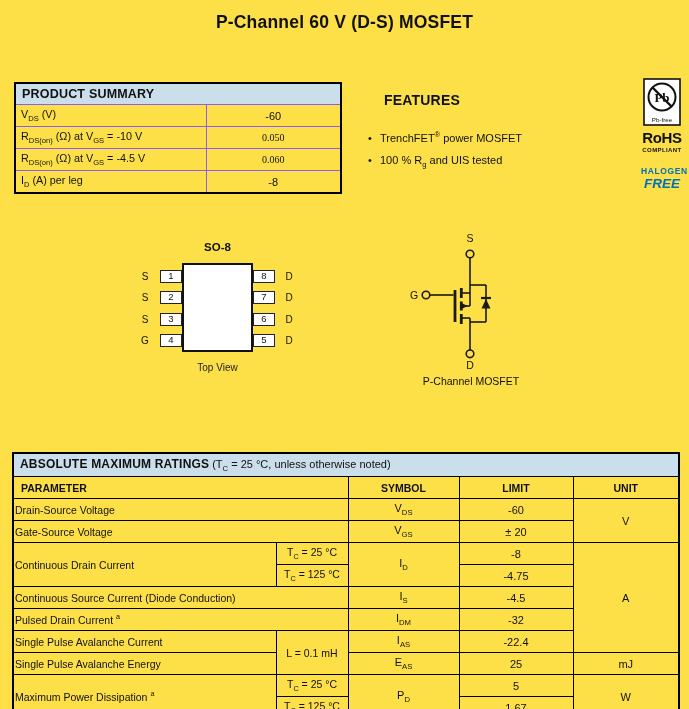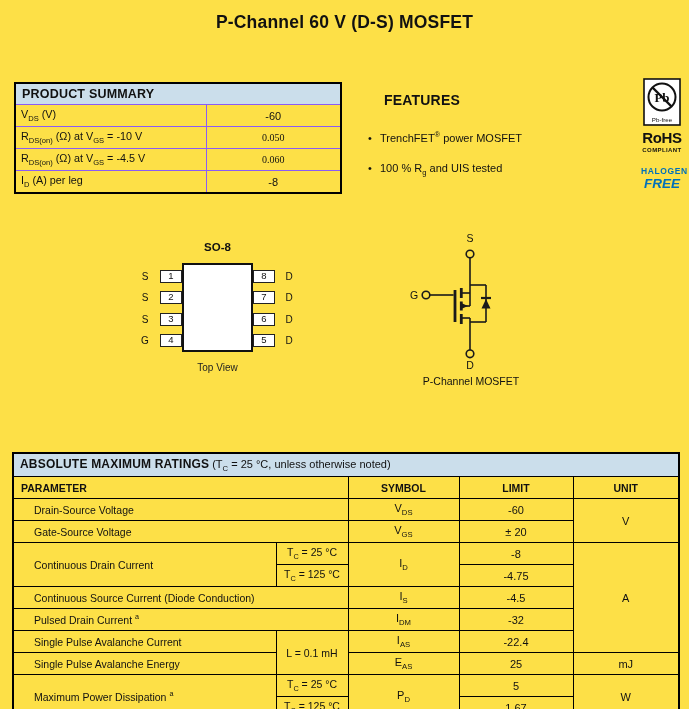--- a/index.html
+++ b/index.html
@@ -20,21 +20,21 @@
   .ps td.val{text-align:center;font-size:11px;}
   .ps td.val.serif{font-family:"Liberation Serif",serif;font-size:10px;}
 
   sub{font-size:70%;}
   sup{font-size:68%;}
 
   
   .features{position:absolute;left:368px;top:76px;width:250px;}
   .features h2{margin:16px;font-size:14px;letter-spacing:0.2px;}
   .features ul{margin:6px 0 0 0;padding:0;list-style:none;}
-  .features li{font-size:11px;line-height:22px;white-space:nowrap;margin-top:8px;}
+  .features li{font-size:11px;line-height:22px;white-space:nowrap;}
   .features li .dot{display:inline-block;width:12px;}
 
   
   .badges{position:absolute;left:641px;top:78px;width:42px;text-align:center;}
   .badges svg{display:block;margin:0 auto;}
   .rohs{font-size:15px;font-weight:bold;letter-spacing:-0.3px;margin-top:3px;}
   .compliant{font-size:6px;font-weight:bold;letter-spacing:0.4px;margin-top:1px;}
   .halogen{font-size:8.5px;font-weight:bold;letter-spacing:0.6px;color:var(--accent);margin-top:13px;}
   .free{font-size:13.5px;font-weight:bold;font-style:italic;color:var(--accent);margin-top:0;}
 
@@ -54,21 +54,21 @@
   .mos text{font-family:"Liberation Sans",sans-serif;}
 
   
   .amr{position:absolute;left:12px;top:452px;width:666px;border:2px solid #000;}
   .amr td{border:1px solid #000;height:19px;font-size:10.5px;overflow:hidden;white-space:nowrap;}
   .amr td.band{background:var(--band);height:20px;padding-left:6px;}
   .amr td.band .bt{font-size:12px;font-weight:bold;letter-spacing:0.2px;}
   .amr td.band .bn{font-size:11px;}
   .amr td.hdr{font-weight:bold;text-align:center;}
   .amr td.hdr.left{text-align:left;padding-left:7px;}
-  .amr td.param{padding-left:20px;}
+  .amr td.param{padding-left:1px;}
   .amr td.c{text-align:center;}
   .amr td.sym,.amr td.lim,.amr td.unit{text-align:center;font-size:11px;}
 </style>
 </head>
 <body>
 
 <div class="page" style="--band: #cbdeeb; --accent: #0070ba;">
 
   <div class="title">P-Channel 60 V (D-S) MOSFET</div>
 

